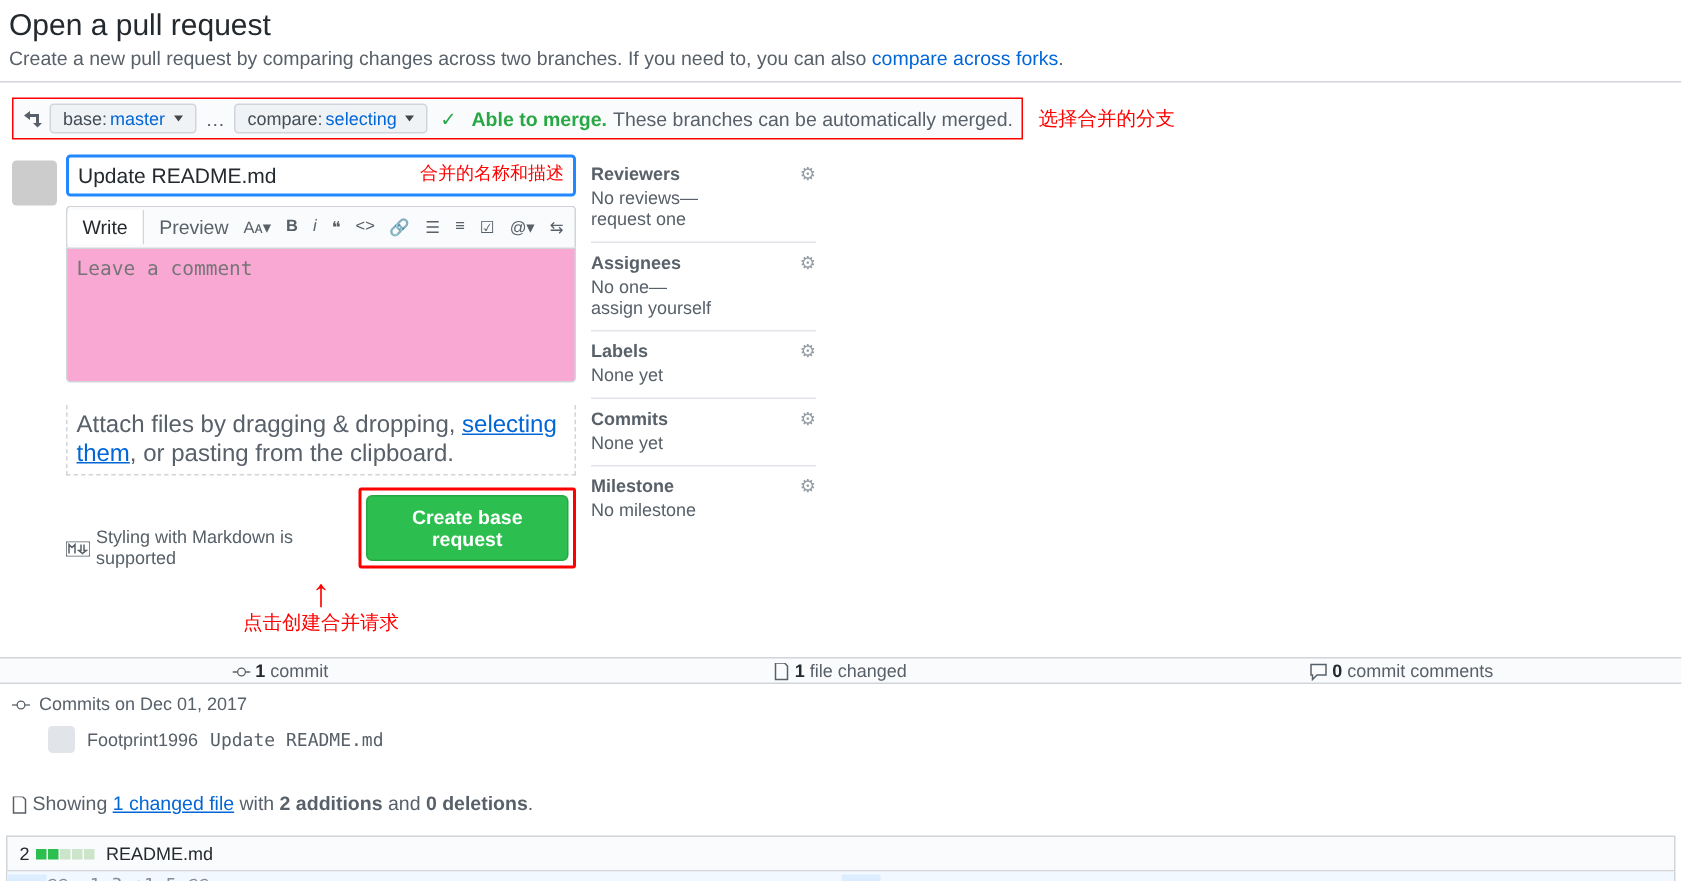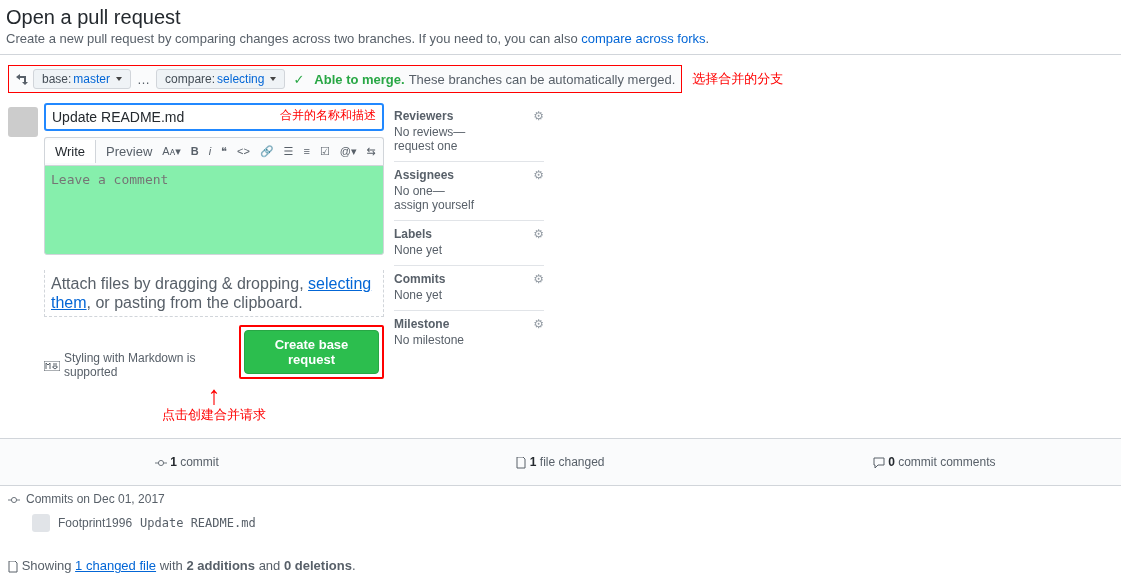--- a/index.html
+++ b/index.html
@@ -27,39 +27,39 @@
   .editor-col { width: 340px; }
   .title-input-wrap { position: relative; }
   .title-input { width: 100%; padding: 4px 6px; font-size: 14px; border: 2px solid #2188ff; border-radius: 3px; background: #fff; color: #24292e; }
   .title-ann { position: absolute; right: 8px; top: 4px; color: #f00; font-size: 12px; pointer-events: none; }
   
   .tabbar { display: flex; align-items: center; border: 1px solid #d1d5da; border-bottom: none; border-radius: 3px 3px 0 0; margin-top: 6px; background: #fafbfc; height: 28px; }
   .tab { padding: 4px 10px; font-size: 13px; color: #586069; cursor: pointer; }
   .tab.active { background: #fff; border-right: 1px solid #d1d5da; border-top-left-radius: 3px; color: #24292e; }
   .toolbar { margin-left: auto; display: flex; gap: 10px; padding-right: 20px; font-size: 11px; color: #586069; }
   
-  .comment-box { width: 100%; height: 90px; border: 1px solid #d1d5da; border-radius: 0 0 3px 3px; padding: 6px; font-size: 13px; resize: none; background: #86efac; color: #586069; }
+  .comment-box { width: 100%; height: 90px; border: 1px solid #d1d5da; border-radius: 0 0 3px 3px; padding: 6px; font-size: 13px; resize: none; background: #f9a8d4; color: #586069; }
   .attach-hint { border: 1px dashed #d1d5da; border-top: none; padding: 4px 6px; font-size: 16px; color: #586069; line-height: 1.2; margin-top: 12px; }
   .attach-hint a { color: #0366d6; }
   
   .submit-row { display: flex; align-items: flex-end; margin-top: 8px; gap: 8px; }
   .md-sup { font-size: 12px; color: #586069; display: flex; align-items: center; gap: 4px; }
   .cpr-btn { background: #2cbe4e; border: 1px solid #28a745; color: #fff; font-weight: 600; font-size: 13px; padding: 6px 12px; border-radius: 4px; margin-left: auto; }
   .cpr-redbox { border: 2px solid #f00; padding: 3px; border-radius: 2px; }
   
   .sidebar { margin-left: 10px; width: 150px; font-size: 12px; color: #586069; }
   .sb-item { border-bottom: 1px solid #e1e4e8; padding: 6px 0 8px 0; position: relative; }
   .sb-item .ttl { color: #586069; font-weight: 600; display: inline-block; margin-bottom: 2px; }
   .sb-item .gear { float: right; color: #959da5; cursor: pointer; }
   
   .arrow-ann { text-align: center; margin-top: 6px; }
   .arrow-ann .arr { color: #f00; font-size: 26px; line-height: 0.8; }
   .arrow-ann .txt { color: #f00; font-size: 13px; }
   
-  .stats-bar { display: flex; border-top: 1px solid #d1d5da; border-bottom: 1px solid #d1d5da; background: #fafbfc; height: 48px; align-items: center; margin-top: 4px; }
+  .stats-bar { display: flex; border-top: 1px solid #d1d5da; border-bottom: 1px solid #d1d5da; background: #fafbfc; height: 18px; align-items: center; margin-top: 4px; }
   .stats-bar > div { flex: 1; text-align: center; font-size: 12px; color: #586069; }
   .stats-bar strong { color: #24292e; }
   
   .commits-section { padding: 6px 8px 12px 8px; font-size: 12px; color: #586069; }
   .commits-section .day { margin-bottom: 4px; display: flex; align-items: center; gap: 6px; }
   .commit-row { display: flex; align-items: center; padding: 4px 0 4px 24px; gap: 8px; }
   .commit-av { width: 18px; height: 18px; background: #e1e4e8; border-radius: 3px; }
   .commit-msg-col { flex: 0 0 330px; font-family: Consolas, Menlo, monospace; color: #586069; }
   
   .showing { padding: 10px 8px; font-size: 13px; color: #586069; }

